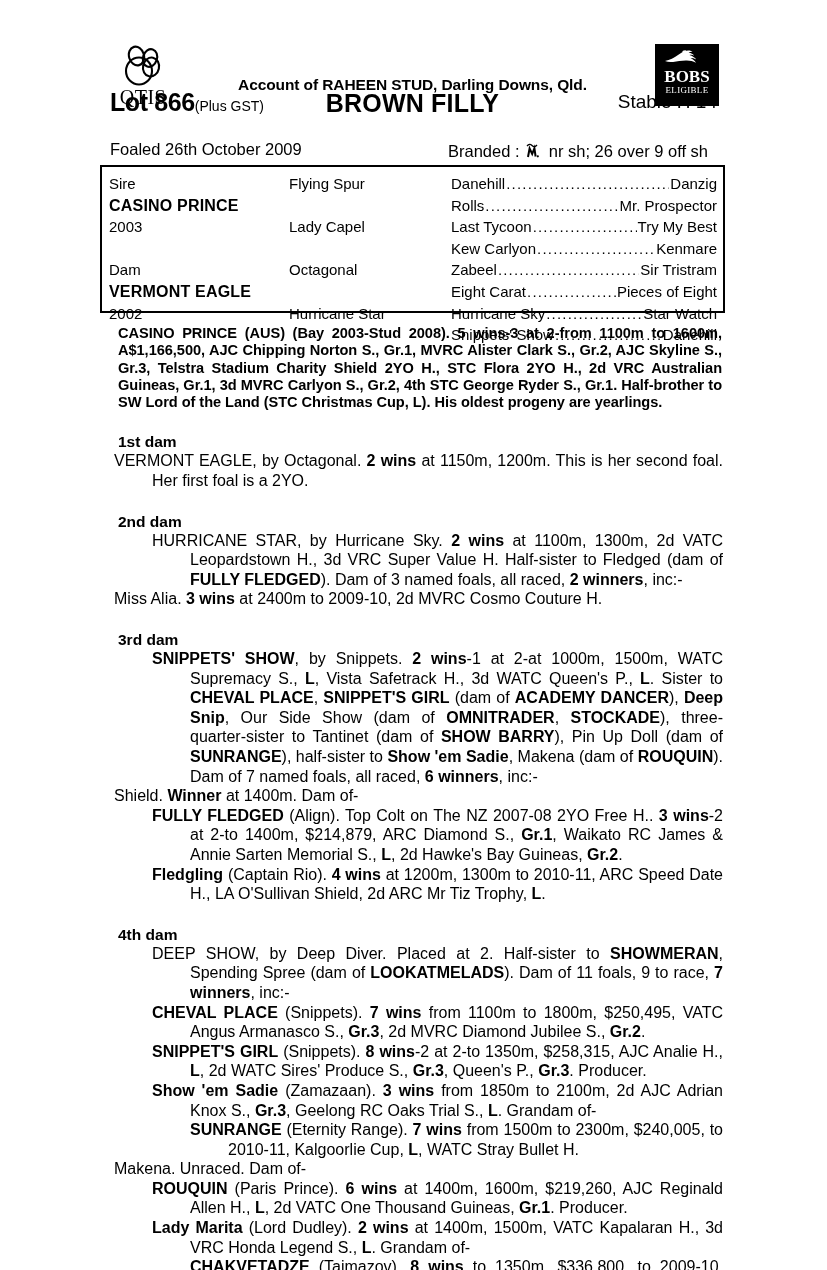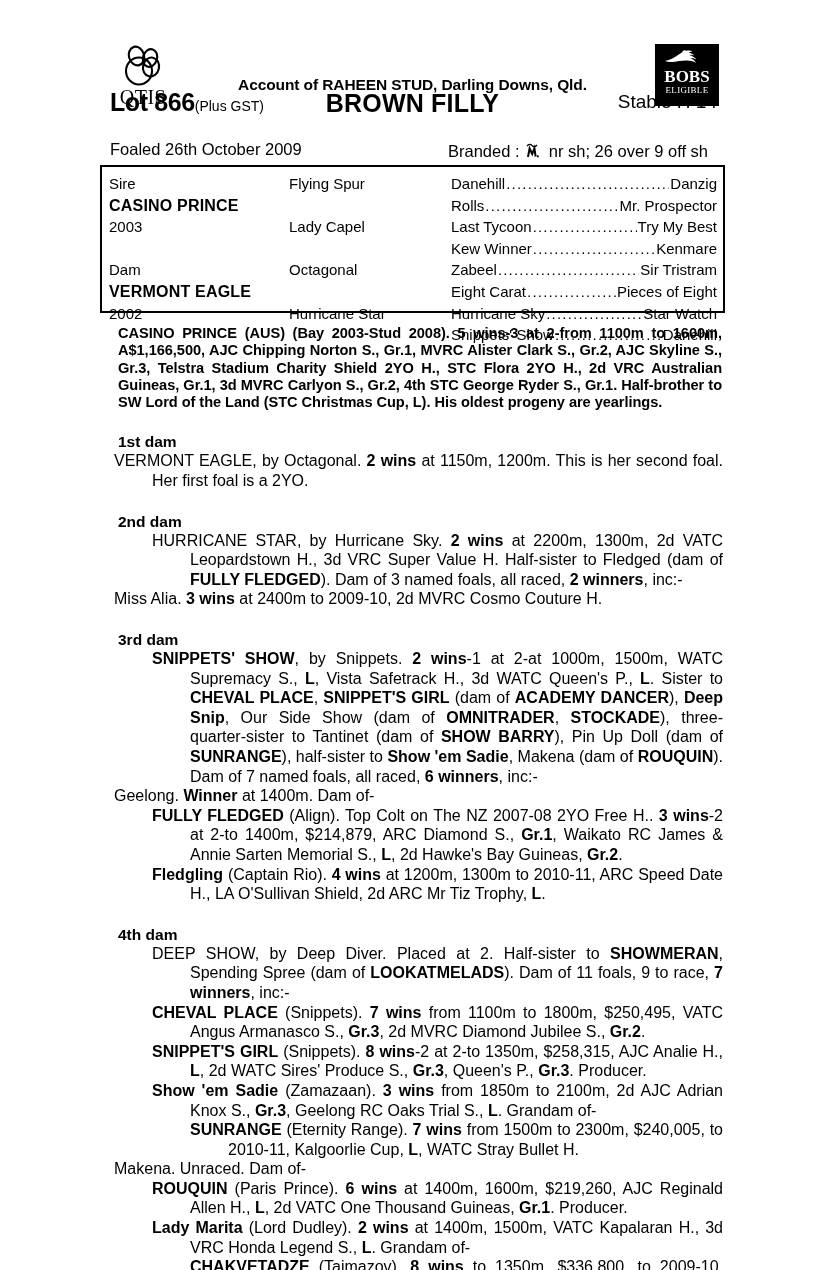--- a/index.html
+++ b/index.html
@@ -304,21 +304,21 @@
             <span class="l">Rolls</span>
             <span class="dots">................................................................</span>
             <span class="r">Mr. Prospector</span>
           </div>
         <div class="ped-row">
             <span class="l">Last Tycoon</span>
             <span class="dots">................................................................</span>
             <span class="r">Try My Best</span>
           </div>
         <div class="ped-row">
-            <span class="l">Kew Winner</span>
+            <span class="l">Kew Carlyon</span>
             <span class="dots">................................................................</span>
             <span class="r">Kenmare</span>
           </div>
         <div class="ped-row">
             <span class="l">Zabeel</span>
             <span class="dots">................................................................</span>
             <span class="r">Sir Tristram</span>
           </div>
         <div class="ped-row">
             <span class="l">Eight Carat</span>
@@ -337,27 +337,27 @@
           </div>
       </div>
     </div>
 
     <div class="siredesc">CASINO PRINCE (AUS) (Bay 2003-Stud 2008). 5 wins-3 at 2-from 1100m to 1600m, A$1,166,500, AJC Chipping Norton S., Gr.1, MVRC Alister Clark S., Gr.2, AJC Skyline S., Gr.3, Telstra Stadium Charity Shield 2YO H., STC Flora 2YO H., 2d VRC Australian Guineas, Gr.1, 3d MVRC Carlyon S., Gr.2, 4th STC George Ryder S., Gr.1. Half-brother to SW Lord of the Land (STC Christmas Cup, L). His oldest progeny are yearlings.</div>
 
     <div class="damhead">1st dam</div>
     <div class="para hang1"><span class="first">VERMONT EAGLE</span><span>, by Octagonal. </span><span class="b">2 wins</span><span> at 1150m, 1200m. This is her second foal. Her first foal is a 2YO.</span></div>
 
     <div class="damhead">2nd dam</div>
-    <div class="para hang2"><span class="first">HURRICANE STAR</span><span>, by Hurricane Sky. </span><span class="b">2 wins</span><span> at 2200m, 1300m, 2d VATC Leopardstown H., 3d VRC Super Value H. Half-sister to Fledged (dam of </span><span class="b">FULLY FLEDGED</span><span>). Dam of 3 named foals, all raced, </span><span class="b">2 winners</span><span>, inc:-</span></div>
+    <div class="para hang2"><span class="first">HURRICANE STAR</span><span>, by Hurricane Sky. </span><span class="b">2 wins</span><span> at 1100m, 1300m, 2d VATC Leopardstown H., 3d VRC Super Value H. Half-sister to Fledged (dam of </span><span class="b">FULLY FLEDGED</span><span>). Dam of 3 named foals, all raced, </span><span class="b">2 winners</span><span>, inc:-</span></div>
     <div class="para i0"><span>Miss Alia. </span><span class="b">3 wins</span><span> at 2400m to 2009-10, 2d MVRC Cosmo Couture H.</span></div>
 
     <div class="damhead">3rd dam</div>
     <div class="para hang2"><span class="first b">SNIPPETS' SHOW</span><span>, by Snippets. </span><span class="b">2 wins</span><span>-1 at 2-at 1000m, 1500m, WATC Supremacy S., </span><span class="b">L</span><span>, Vista Safetrack H., 3d WATC Queen's P., </span><span class="b">L</span><span>. Sister to </span><span class="b">CHEVAL PLACE</span><span>, </span><span class="b">SNIPPET'S GIRL</span><span> (dam of </span><span class="b">ACADEMY DANCER</span><span>), </span><span class="b">Deep Snip</span><span>, Our Side Show (dam of </span><span class="b">OMNITRADER</span><span>, </span><span class="b">STOCKADE</span><span>), three-quarter-sister to Tantinet (dam of </span><span class="b">SHOW BARRY</span><span>), Pin Up Doll (dam of </span><span class="b">SUNRANGE</span><span>), half-sister to </span><span class="b">Show 'em Sadie</span><span>, Makena (dam of </span><span class="b">ROUQUIN</span><span>). Dam of 7 named foals, all raced, </span><span class="b">6 winners</span><span>, inc:-</span></div>
 
-    <div class="para i0 nojust"><span>Geelong. </span><span class="b">Winner</span><span> at 1400m. Dam of-</span></div>
+    <div class="para i0 nojust"><span>Shield. </span><span class="b">Winner</span><span> at 1400m. Dam of-</span></div>
 
     <div class="para hang2"><span class="first b">FULLY FLEDGED</span><span> (Align). Top Colt on The NZ 2007-08 2YO Free H.. </span><span class="b">3 wins</span><span>-2 at 2-to 1400m, $214,879, ARC Diamond S., </span><span class="b">Gr.1</span><span>, Waikato RC James &amp; Annie Sarten Memorial S., </span><span class="b">L</span><span>, 2d Hawke's Bay Guineas, </span><span class="b">Gr.2</span><span>.</span></div>
 
     <div class="para hang2"><span class="first b">Fledgling</span><span> (Captain Rio). </span><span class="b">4 wins</span><span> at 1200m, 1300m to 2010-11, ARC Speed Date H., LA O'Sullivan Shield, 2d ARC Mr Tiz Trophy, </span><span class="b">L</span><span>.</span></div>
 
     <div class="damhead">4th dam</div>
     <div class="para hang2"><span class="first">DEEP SHOW</span><span>, by Deep Diver. Placed at 2. Half-sister to </span><span class="b">SHOWMERAN</span><span>, Spending Spree (dam of </span><span class="b">LOOKATMELADS</span><span>). Dam of 11 foals, 9 to race, </span><span class="b">7 winners</span><span>, inc:-</span></div>
 
     <div class="para hang2"><span class="first b">CHEVAL PLACE</span><span> (Snippets). </span><span class="b">7 wins</span><span> from 1100m to 1800m, $250,495, VATC Angus Armanasco S., </span><span class="b">Gr.3</span><span>, 2d MVRC Diamond Jubilee S., </span><span class="b">Gr.2</span><span>.</span></div>
 

